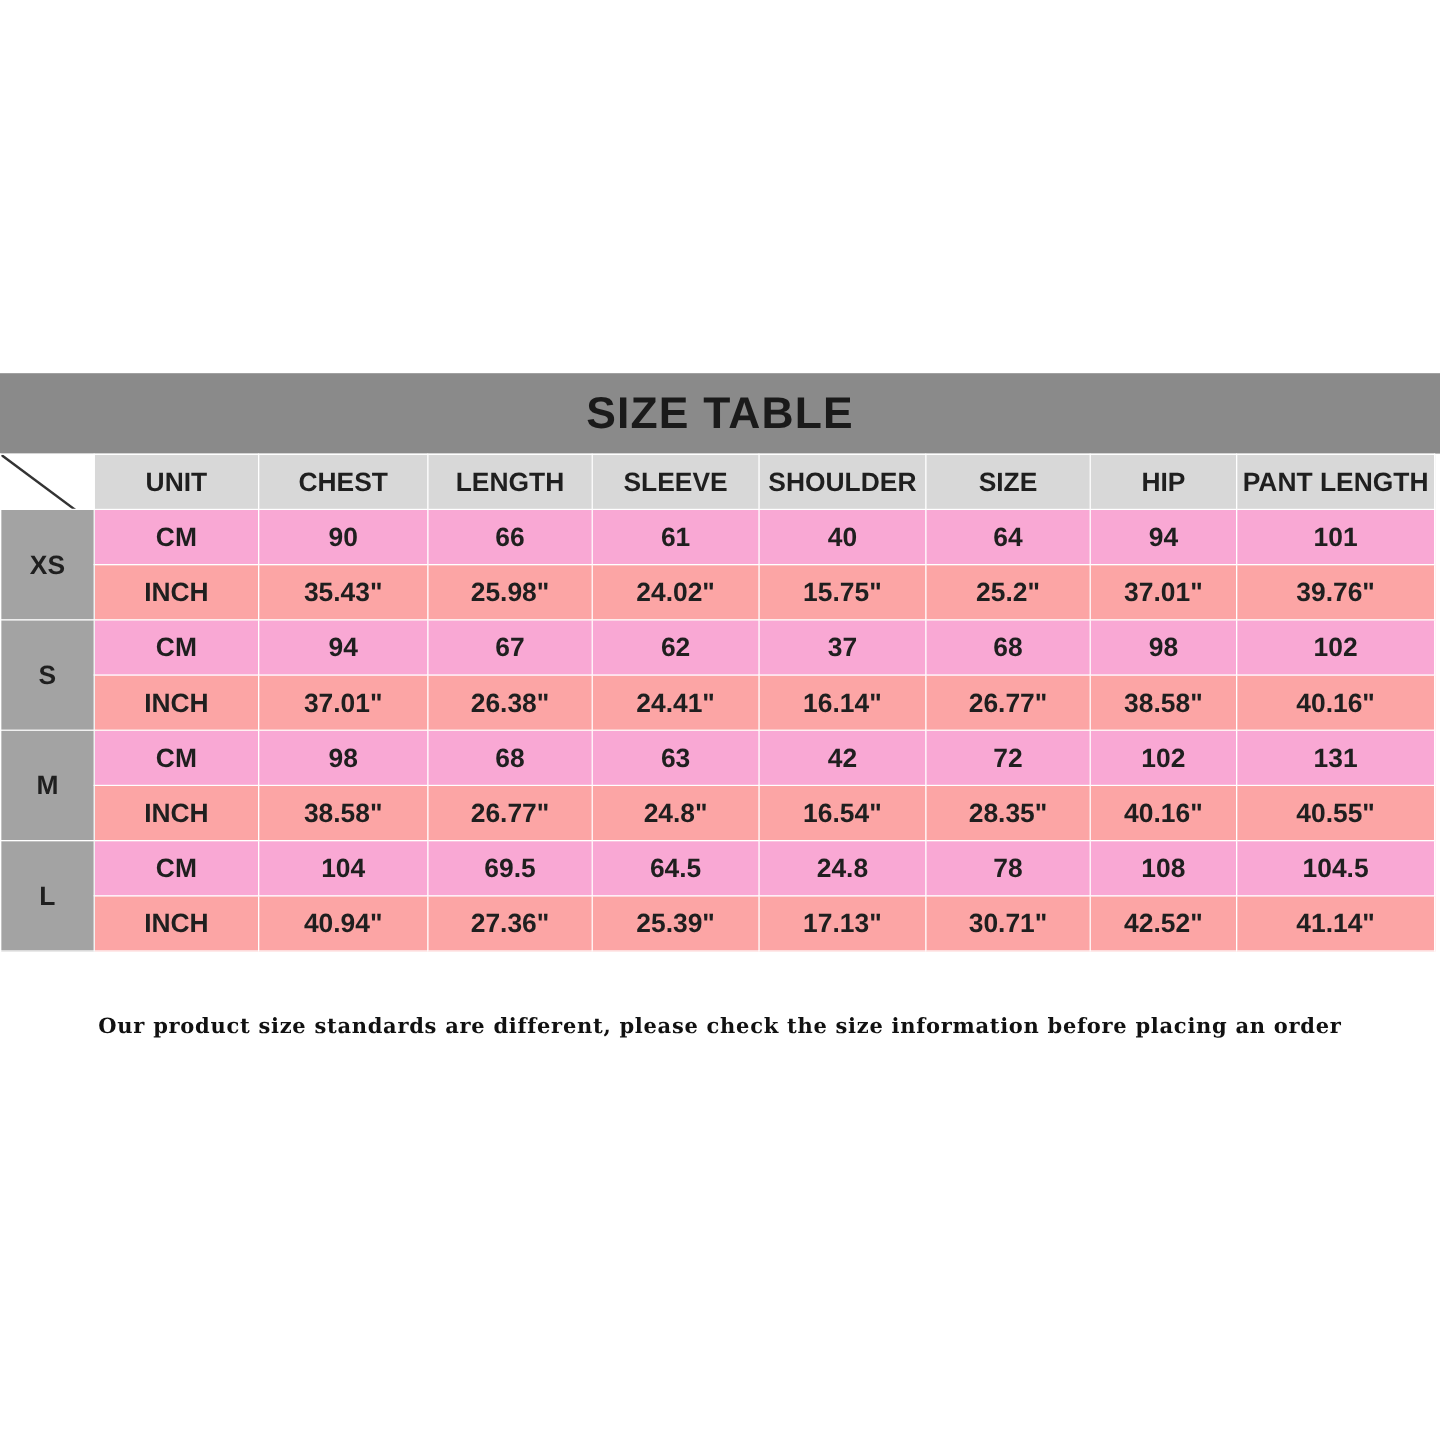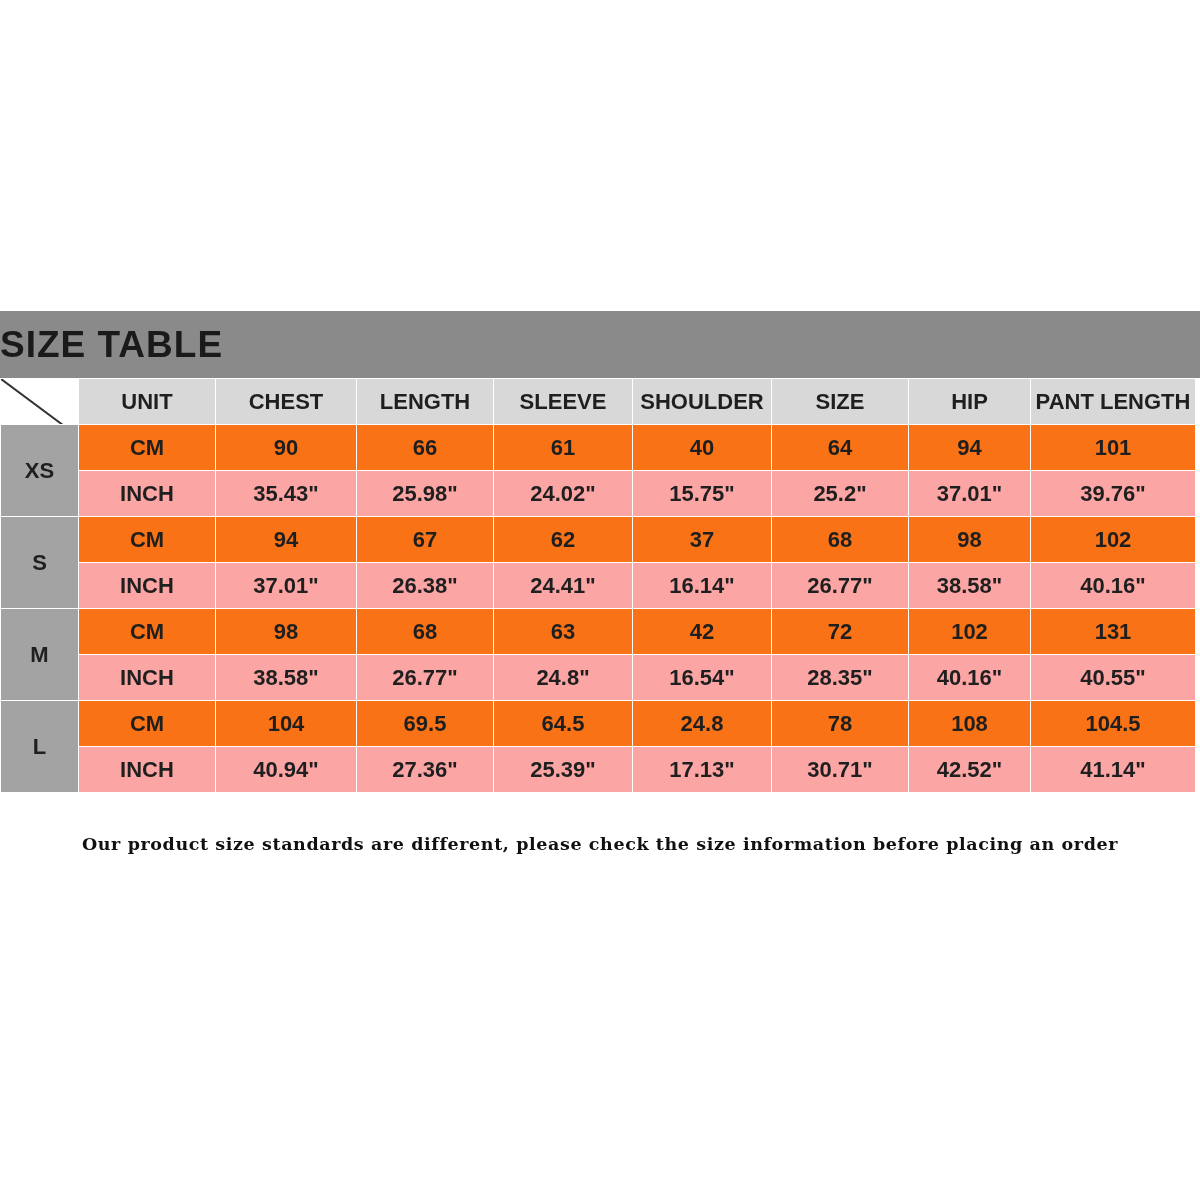--- a/index.html
+++ b/index.html
@@ -19,21 +19,21 @@
     left: 0;
     top: 311px;
     width: 1200px;
   }
   .title-bar {
     background: #8a8a8a;
     color: #1a1a1a;
     height: 67px;
     display: flex;
     align-items: center;
-    justify-content: flex-start;
+    justify-content: center;
     font-size: 37px;
     font-weight: bold;
     letter-spacing: 1px;
   }
   table.size {
     border-collapse: collapse;
     width: 992px;
     table-layout: fixed;
   }
   table.size td, table.size th {
@@ -64,29 +64,29 @@
     position: relative;
     padding: 0;
     overflow: hidden;
   }
   .corner svg {
     display: block;
     position: absolute;
     left: 0;
     top: 0;
   }
-  .row-light { background: #f97316; }
+  .row-light { background: #f9a8d4; }
   .row-grey { background: #fca5a5; }
   .sizecell {
     background: #a3a3a3;
     font-size: 24px;
   }
   .unitcell { font-weight: bold; }
   .note {
-    margin-top: 41px;
+    margin-top: 53px;
     text-align: center;
     font-family: "DejaVu Serif", serif;
     font-weight: bold;
     font-size: 17.5px;
     color: #111111;
     letter-spacing: 0.6px;
   }
 </style>
 </head>
 <body>

